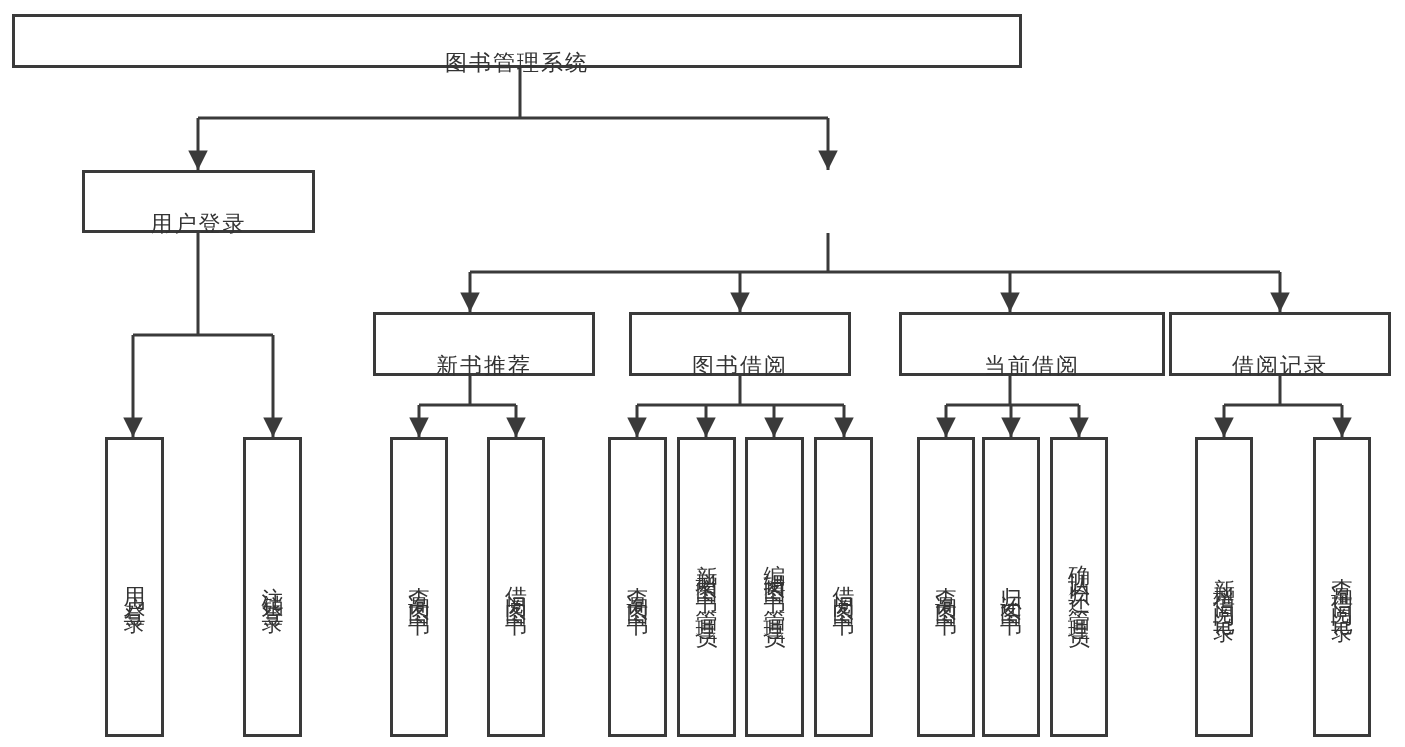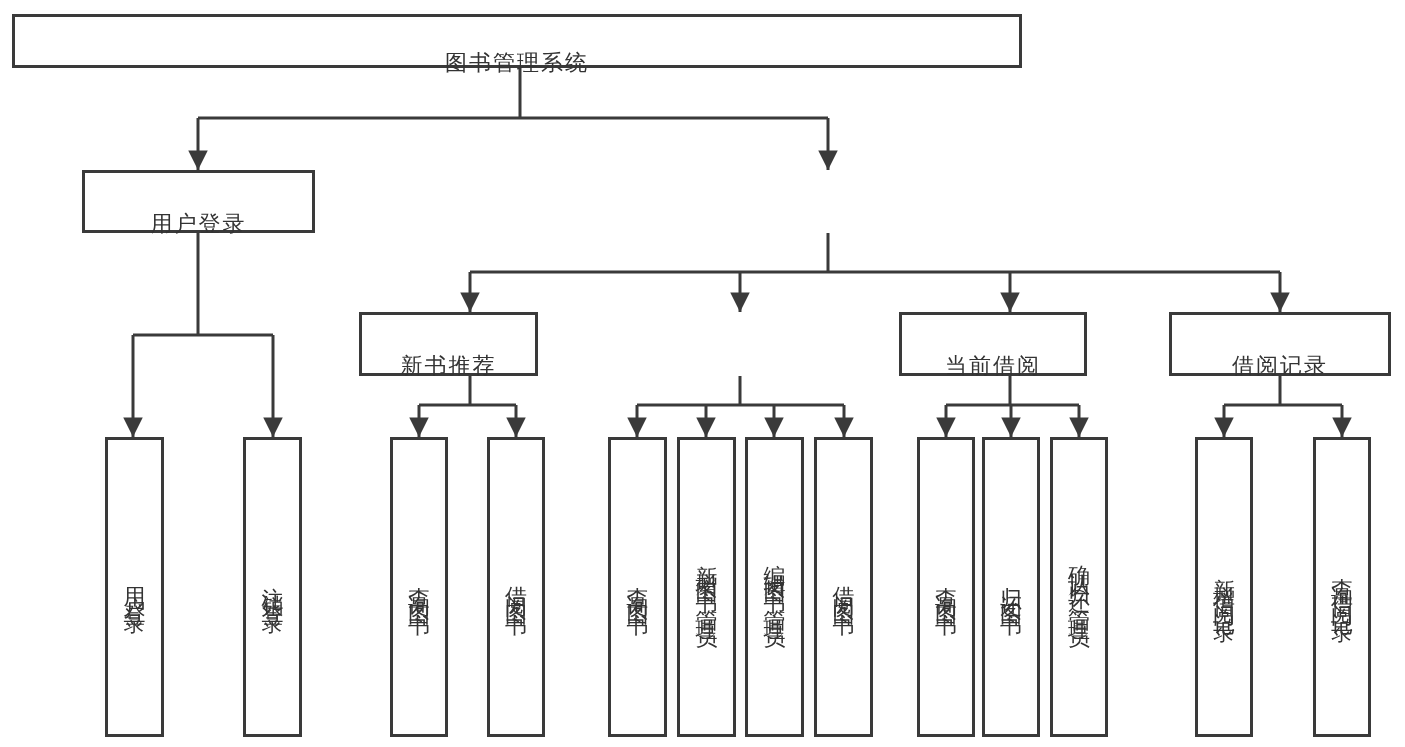--- a/index.html
+++ b/index.html
@@ -106,24 +106,27 @@
   </svg>
 
   <div class="node h-node" style="left:12px;top:14px;width:1010px;height:54px">
     <span class="lbl">图书管理系统</span>
   </div>
 
   <div class="node h-node" style="left:82px;top:170px;width:233px;height:63px">
     <span class="lbl">用户登录</span>
   </div>
 
-  <div class="node h-node" style="left:359px;top:312px;width:179px;height:64px">
+  <div class="node h-node" style="left:373px;top:312px;width:222px;height:64px">
     <span class="lbl">新书推荐</span>
   </div>
-  <div class="node h-node" style="left:899px;top:312px;width:188px;height:64px">
+  <div class="node h-node" style="left:629px;top:312px;width:222px;height:64px">
+    <span class="lbl">图书借阅</span>
+  </div>
+  <div class="node h-node" style="left:899px;top:312px;width:266px;height:64px">
     <span class="lbl">当前借阅</span>
   </div>
   <div class="node h-node" style="left:1169px;top:312px;width:222px;height:64px">
     <span class="lbl">借阅记录</span>
   </div>
 
   <div class="node v-node" style="left:105px;top:437px;width:59px;height:300px">
     <span class="lbl">用户登录</span>
   </div>
   <div class="node v-node" style="left:243px;top:437px;width:59px;height:300px">

